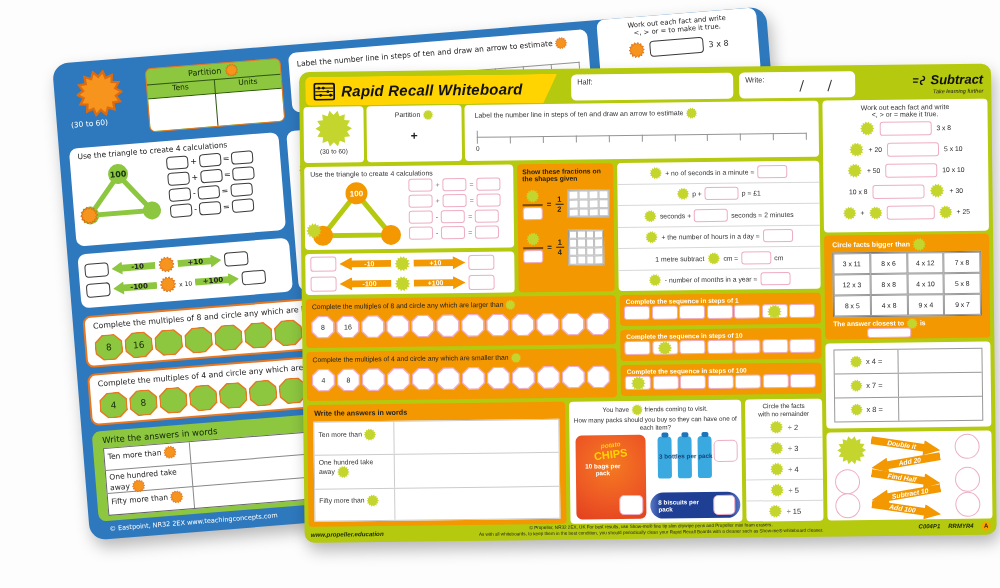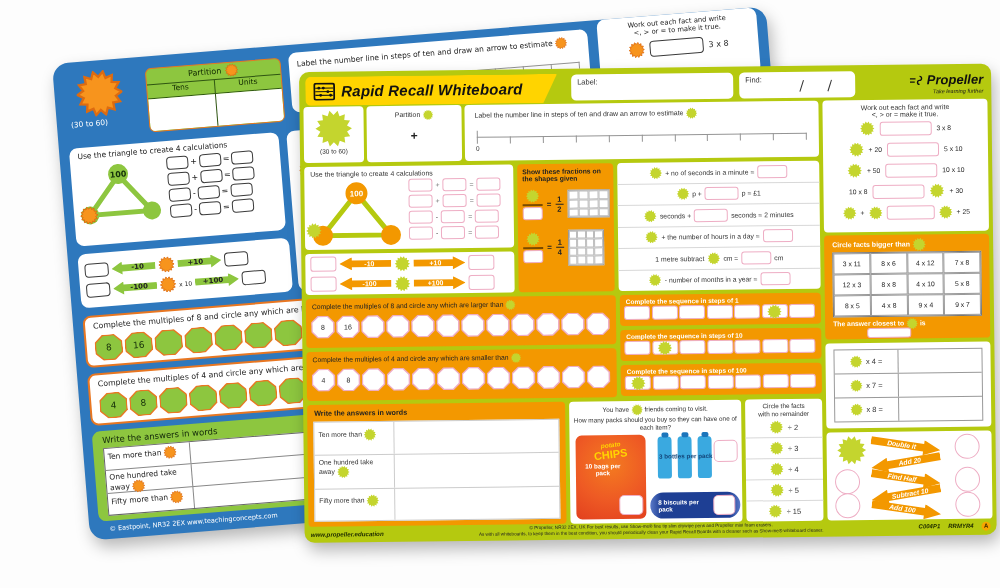--- a/index.html
+++ b/index.html
@@ -353,33 +353,33 @@
       <line x1="2" y1="10" x2="22" y2="10" stroke="#111" stroke-width="1.2"></line>
       <line x1="2" y1="14" x2="22" y2="14" stroke="#111" stroke-width="1.2"></line>
       <circle cx="6" cy="6" r="1.6" fill="#111"></circle>
           <circle cx="11" cy="6" r="1.6" fill="#111"></circle>
           <circle cx="16" cy="10" r="1.6" fill="#111"></circle>
           <circle cx="8" cy="14" r="1.6" fill="#111"></circle>
           <circle cx="19" cy="14" r="1.6" fill="#111"></circle>
     </svg>
     <span class="ttl">Rapid Recall Whiteboard</span>
   </div>
-  <div class="fld" style="left:272px;top:6px;width:162px;height:26px"><span>Label:</span></div>
+  <div class="fld" style="left:272px;top:6px;width:162px;height:26px"><span>Half:</span></div>
   <div class="fld" style="left:440px;top:6px;width:116px;height:26px">
-    <span>Find:</span>
+    <span>Write:</span>
     <span class="slash" style="left:62px"></span>
     <span class="slash" style="left:90px"></span>
   </div>
   <div id="logo">
     <span class="lg">
       <svg viewBox="0 0 20 14" width="16" height="12">
         <path d="M1 5h7M1 9h6" stroke="#111" stroke-width="1.6"></path>
         <path d="M13 2c3.4 0 3.4 5 0 5c-3.4 0-3.4 5 0 5" fill="none" stroke="#111" stroke-width="1.7"></path>
       </svg>
-      <span>Propeller</span>
+      <span>Subtract</span>
     </span>
     <span class="tg">Take learning further</span>
   </div>
 
   <div class="p" style="left:4px;top:35px;width:60px;height:56px;text-align:center">
     <span class="burst" style="width:38px;height:38px;margin-top:3px"><svg viewBox="0 0 100 100" width="100%" height="100%">
             <polygon points="98.0,50.0 85.1,58.0 93.2,70.8 78.1,72.4 79.9,87.5 65.6,82.4 60.7,96.8 50.0,86.0 39.3,96.8 34.4,82.4 20.1,87.5 21.9,72.4 6.8,70.8 14.9,58.0 2.0,50.0 14.9,42.0 6.8,29.2 21.9,27.6 20.1,12.5 34.4,17.6 39.3,3.2 50.0,14.0 60.7,3.2 65.6,17.6 79.9,12.5 78.1,27.6 93.2,29.2 85.1,42.0" fill="#c4d52e" stroke="none" stroke-width="5"></polygon>
           </svg></span>
     <div style="font-size:6.5px;color:#333">(30 to 60)</div>
   </div>

